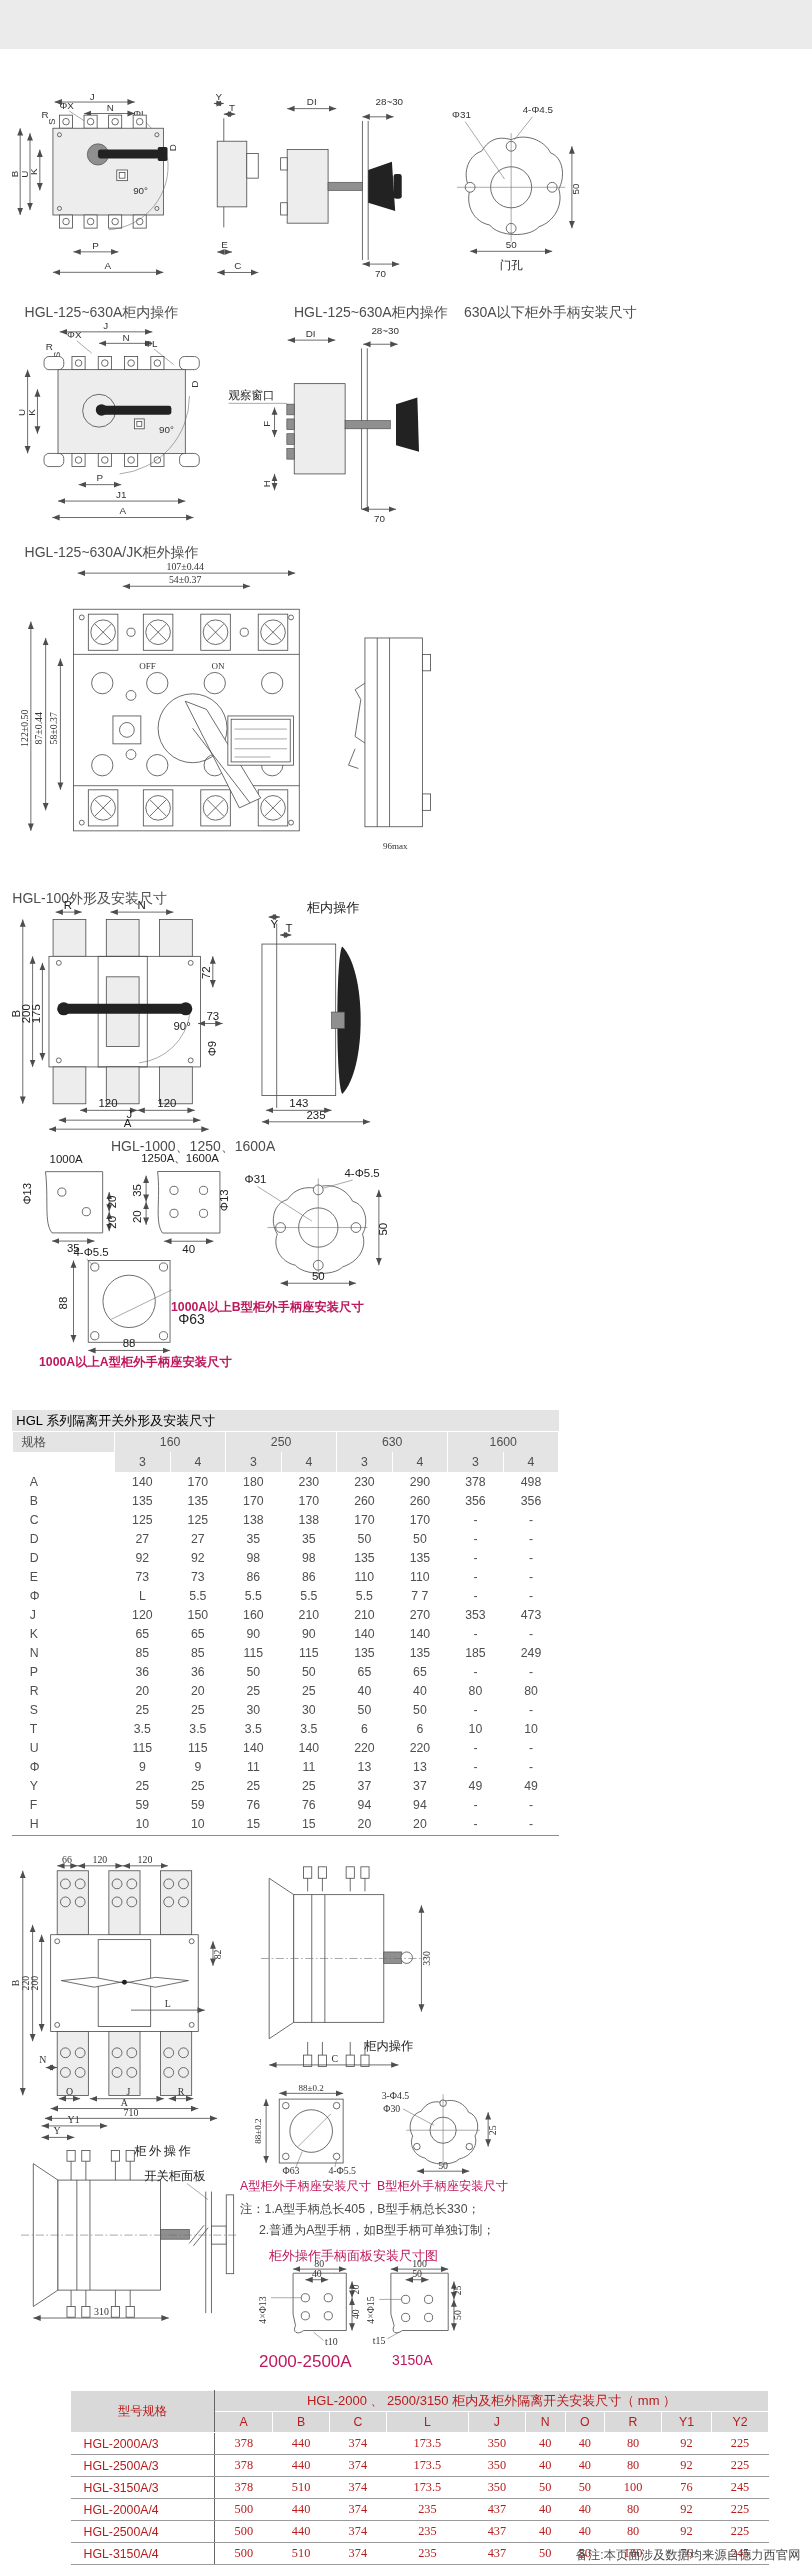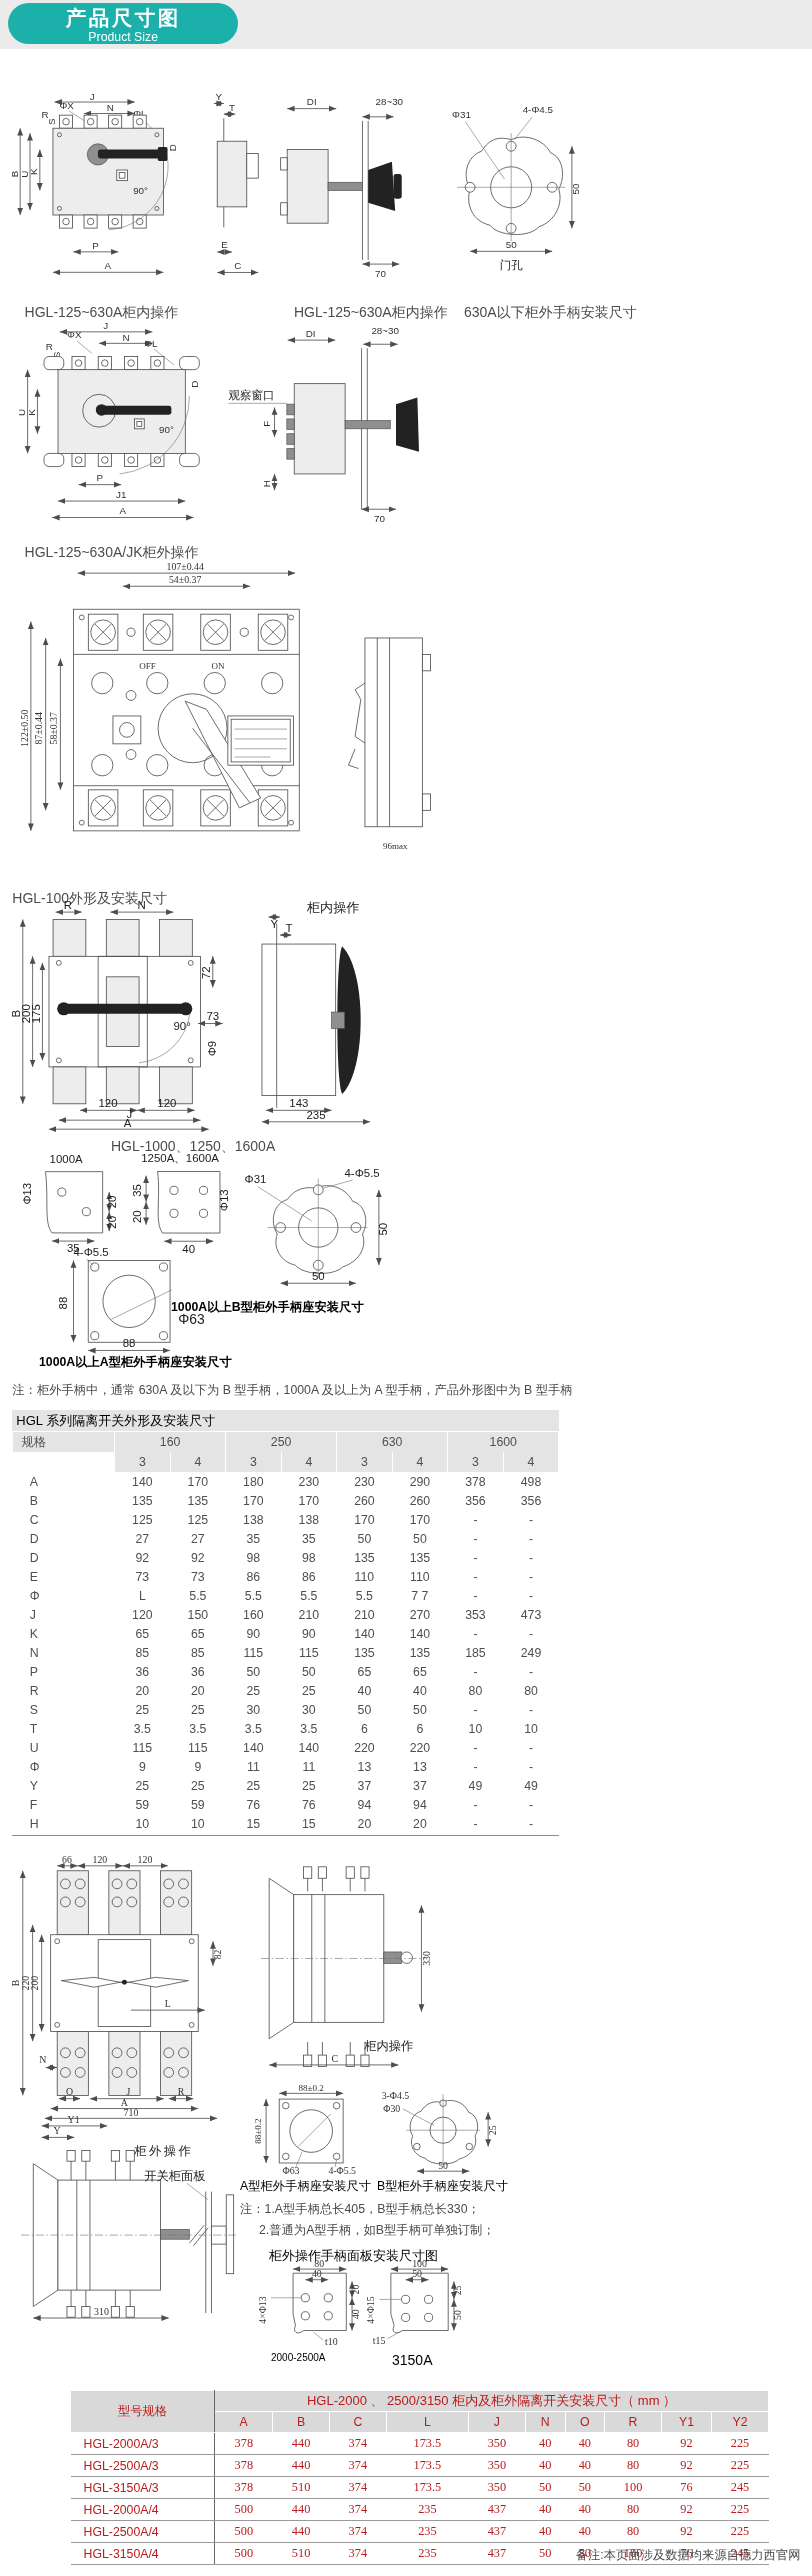--- a/index.html
+++ b/index.html
@@ -4,21 +4,21 @@
 <style>
   html,body{margin:0;padding:0;background:#fff;}
   #page{position:relative;width:812px;height:2576px;background:#fff;overflow:hidden;
         font-family:"Liberation Sans",sans-serif;color:#4a4a4a;}
   .topstrip{position:absolute;left:0;top:0;width:812px;height:49px;background:#ebebeb;}
   .badge{position:absolute;left:8.2px;top:2.5px;width:230px;height:41px;background:#1cb0ab;
          border-radius:23px;color:#fff;text-align:center;}
   .badge .zh{font-size:20.5px;font-weight:bold;letter-spacing:2.5px;margin-top:1.6px;}
   .badge .en{font-size:12.3px;margin-top:-2.5px;}
   .cap{position:absolute;font-size:14px;color:#4d4d4d;white-space:nowrap;margin-top:12px;}
-  .capsm{position:absolute;font-size:12.3px;color:#000000;white-space:nowrap;}
+  .capsm{position:absolute;font-size:12.3px;color:#be185d;white-space:nowrap;}
   .note{position:absolute;font-size:12.3px;color:#4a4a4a;white-space:nowrap;}
   svg{position:absolute;overflow:visible;}
   .ln{stroke:#4d4d4d;stroke-width:1;fill:none;}
   .lt{stroke:#6a6a6a;stroke-width:0.7;fill:none;}
   .fw{fill:#fff;stroke:#4d4d4d;stroke-width:1;}
   .fg{fill:#ededed;stroke:#4d4d4d;stroke-width:1;}
   .fd{fill:#222;stroke:none;}
   .gm{fill:#8f8f8f;stroke:#4d4d4d;stroke-width:0.8;}
   .dm{stroke:#4d4d4d;stroke-width:1;}
   text.dl{font:12px "Liberation Sans",sans-serif;fill:#333;}
@@ -49,24 +49,20 @@
 <div id="page">
   <svg width="0" height="0">
     <defs>
       <marker id="ar" viewBox="0 0 10 10" refX="10" refY="5" markerWidth="9" markerHeight="9" orient="auto-start-reverse">
         <path d="M0,1 L10,5 L0,9 z" fill="#4d4d4d"></path>
       </marker>
     </defs>
   </svg>
 
   <div class="topstrip"></div>
-  <div class="badge">
-    <div class="zh">产品尺寸图</div>
-    <div class="en">Product Size</div>
-  </div>
 
   <svg style="left:12.3px;top:92px" width="176" height="201" viewBox="0 0 215 245">
     <line class="dm" x1="52" y1="12" x2="150" y2="12" marker-start="url(#ar)" marker-end="url(#ar)"></line>
     <text class="dl" x="98" y="9" text-anchor="middle">J</text>
     <line class="dm" x1="88" y1="26" x2="150" y2="26" marker-start="url(#ar)" marker-end="url(#ar)"></line>
     <text class="dl" x="120" y="23" text-anchor="middle">N</text>
     <text class="dl" x="36" y="32">R</text>
     <text class="dl" x="58" y="20">ΦX</text>
     <line class="lt" x1="70" y1="23" x2="90" y2="36"></line>
     <text class="dl" x="52" y="40" transform="rotate(-90 52 40)">S</text>
@@ -455,21 +451,20 @@
     <text class="db" x="20" y="8">4-Φ5.5</text>
     <line class="lt" x1="36" y1="12" x2="44" y2="20"></line>
     <line class="dm" x1="20" y1="14" x2="20" y2="114" marker-start="url(#ar)" marker-end="url(#ar)"></line>
     <text class="db" x="12" y="66" transform="rotate(-90 12 66)" text-anchor="middle">88</text>
     <line class="dm" x1="38" y1="124" x2="138" y2="124" marker-start="url(#ar)" marker-end="url(#ar)"></line>
     <text class="db" x="88" y="120" text-anchor="middle">88</text>
     <text class="db" x="148" y="92" style="font-size:17px">Φ63</text>
   </svg>
   <div class="capsm" style="left:39px;top:1354px;font-weight:bold">1000A以上A型柜外手柄座安装尺寸</div>
 
-  <div class="note" style="left:12.3px;top:1382px">注：柜外手柄中，通常 630A 及以下为 B 型手柄，1000A 及以上为 A 型手柄，产品外形图中为 B 型手柄</div>
 
   <div class="t1wrap">
     <div class="t1title">HGL 系列隔离开关外形及安装尺寸</div>
     <table class="t1">
       <thead>
         <tr>
           <th class="spec">规格</th>
         <th colspan="2">160</th>
             <th colspan="2">250</th>
             <th colspan="2">630</th>
@@ -910,21 +905,21 @@
     <line class="dm" x1="107" y1="20" x2="107" y2="42" marker-start="url(#ar)" marker-end="url(#ar)"></line>
     <text class="ds" x="116" y="31" transform="rotate(-90 116 31)" text-anchor="middle">25</text>
     <line class="dm" x1="107" y1="42" x2="107" y2="80" marker-start="url(#ar)" marker-end="url(#ar)"></line>
     <text class="ds" x="116" y="61" transform="rotate(-90 116 61)" text-anchor="middle">50</text>
     <text class="ds" x="10" y="55" transform="rotate(-90 10 55)" text-anchor="middle">4×Φ15</text>
     <line class="lt" x1="16" y1="42" x2="43" y2="42"></line>
     <text class="ds" x="8" y="96">t15</text>
     <line class="lt" x1="26" y1="90" x2="40" y2="82"></line>
   </svg>
 
-  <div class="capsm" style="left:271px;top:2352px;font-size:10px">2000-2500A</div>
+  <div class="capsm" style="left:259px;top:2352px;font-size:17px">2000-2500A</div>
   <div class="capsm" style="left:392px;top:2352px;font-size:14px">3150A</div>
 
   <div class="t2wrap">
     <table class="t2">
       <thead>
         <tr>
           <th class="model" rowspan="2">型号规格</th>
           <th class="bigtitle" colspan="10">HGL-2000 、 2500/3150 柜内及柜外隔离开关安装尺寸（ mm ）</th>
         </tr>
         <tr id="t2cols">

